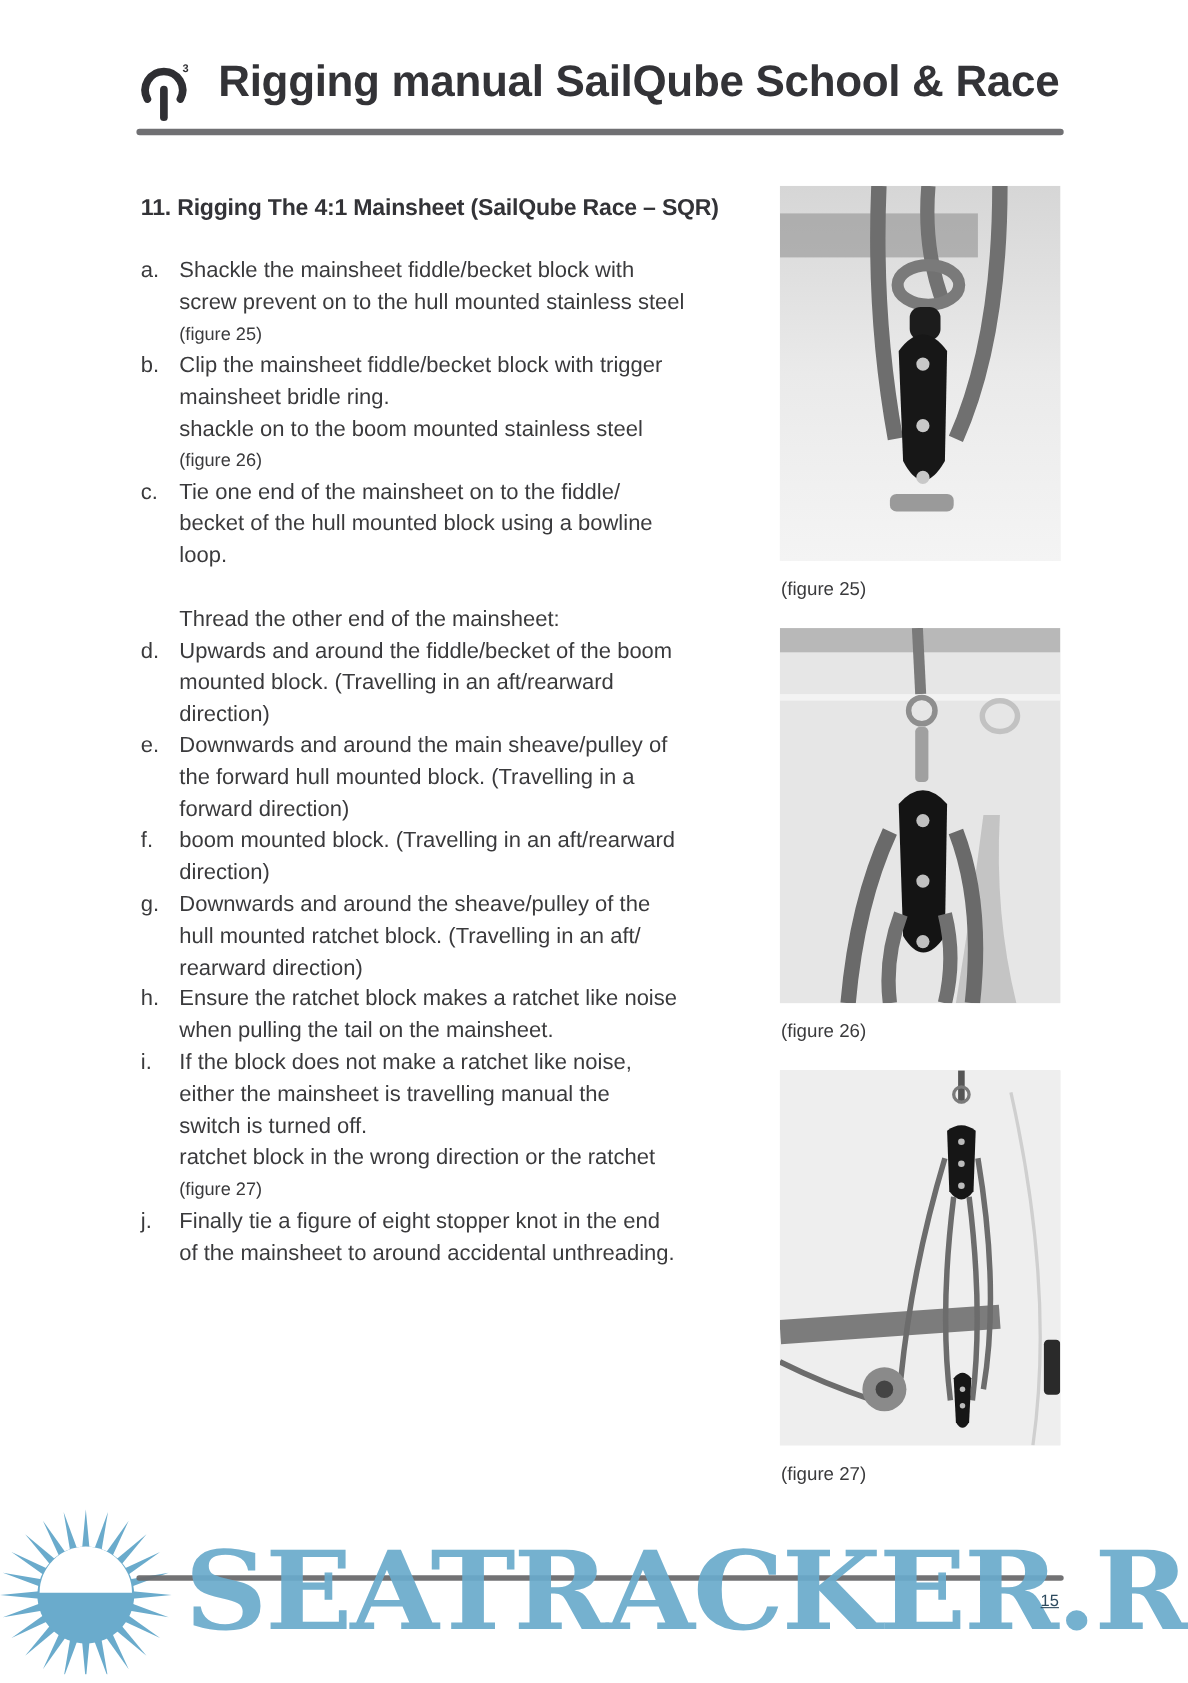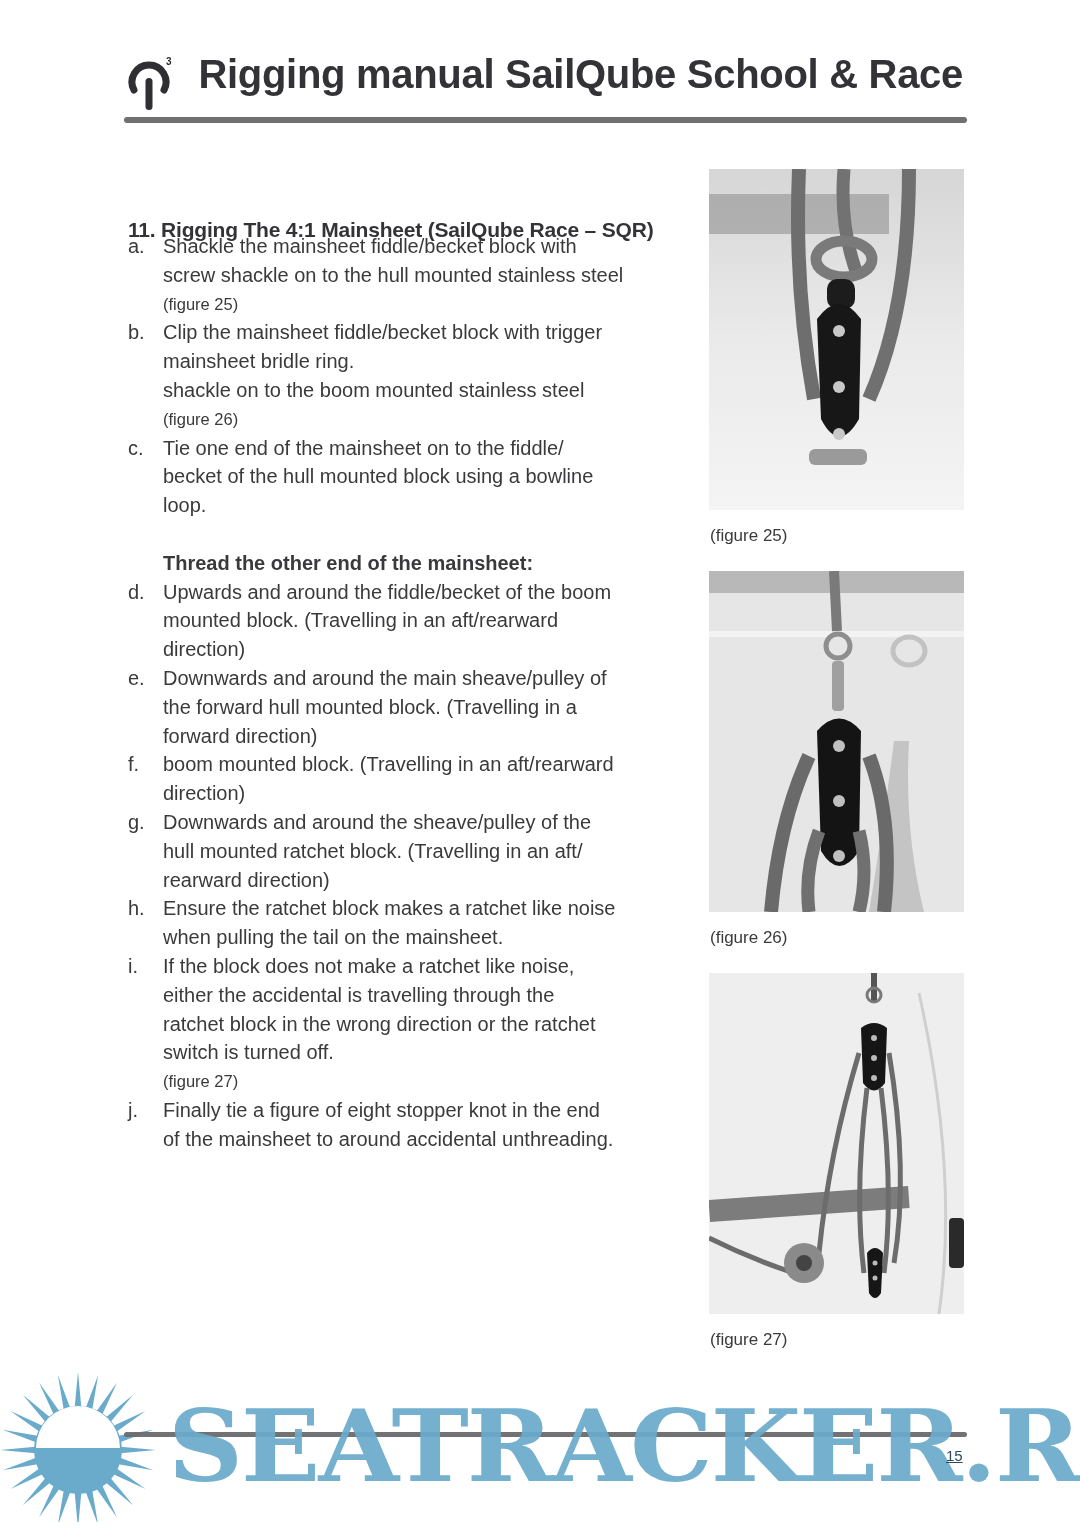--- a/index.html
+++ b/index.html
@@ -6,29 +6,29 @@
   body { width: 1080px; height: 1530px; position: relative; overflow: hidden;
          font-family: "Liberation Sans", "DejaVu Sans", sans-serif; color: #3a3a3c; }
 
   .logo { position: absolute; left: 126px; top: 56px; width: 50px; height: 56px; }
   .header-title { position: absolute; right: 117px; top: 52px; font-size: 40px; font-weight: bold;
                   color: #333337; letter-spacing: -0.3px; white-space: nowrap; }
   .header-rule { position: absolute; left: 124px; width: 843px; top: 117px; height: 6px;
                  background: #707073; border-radius: 3px; }
 
   .section-title { position: absolute; left: 128px; top: 177px; font-size: 21px; font-weight: bold;
-                   color: #333337; white-space: nowrap; letter-spacing: -0.2px; margin-top: 41px; }
+                   color: #333337; white-space: nowrap; letter-spacing: -0.2px; }
 
   .steps { position: absolute; left: 128px; top: 232px; width: 560px; }
   .step { position: relative; padding-left: 35px; font-size: 20px; line-height: 28.8px; color: #3a3a3c; }
   .step .marker { position: absolute; left: 0; top: 0; }
   .step .line { display: block; white-space: nowrap; }
   .fig-ref { display: block; font-size: 16.5px; line-height: 28.8px; color: #3a3a3c; }
   .spacer { height: 28.8px; }
-  .intro { padding-left: 35px; font-size: 20px; line-height: 28.8px; font-weight: bold; }
+  .intro { padding-left: 35px; font-size: 20px; line-height: 28.8px; }
 
   .photo { position: absolute; left: 709px; width: 255px; height: 341px; overflow: hidden; background: #e8e8e8; }
   .photo svg { width: 100%; height: 100%; display: block; }
   .caption { position: absolute; left: 710px; font-size: 17px; color: #3a3a3c; }
 
   .watermark { position: absolute; left: 0; top: 1372px; width: 1080px; height: 150px; }
   .footer-rule { position: absolute; left: 124px; width: 843px; top: 1432px; height: 5px;
                  background: #6a6a6d; border-radius: 3px; opacity: 0.95; }
   .page-number { position: absolute; left: 946px; top: 1447px; font-size: 15px; color: #2d4a5e; text-decoration: underline; }
   .wm-text { position: absolute; left: 168px; top: 1397px; font-family: "DejaVu Serif", serif;
@@ -47,21 +47,21 @@
 </div>
 <div class="header-title">Rigging manual SailQube School &amp; Race</div>
 <div class="header-rule"></div>
 
 <div class="section-title">11. Rigging The 4:1 Mainsheet (SailQube Race – SQR)</div>
 
 <div class="steps">
   <div class="step">
     <span class="marker">a.</span>
     <span class="line">Shackle the mainsheet fiddle/becket block with</span>
-    <span class="line">screw shackle on to the hull mounted stainless steel</span>
+    <span class="line">screw prevent on to the hull mounted stainless steel</span>
     <span class="fig-ref">(figure 25)</span>
   </div>
   <div class="step">
     <span class="marker">b.</span>
     <span class="line">Clip the mainsheet fiddle/becket block with trigger</span>
     <span class="line">mainsheet bridle ring.</span>
     <span class="line">shackle on to the boom mounted stainless steel</span>
     <span class="fig-ref">(figure 26)</span>
   </div>
   <div class="step">
@@ -96,23 +96,23 @@
     <span class="line">rearward direction)</span>
   </div>
   <div class="step">
     <span class="marker">h.</span>
     <span class="line">Ensure the ratchet block makes a ratchet like noise</span>
     <span class="line">when pulling the tail on the mainsheet.</span>
   </div>
   <div class="step">
     <span class="marker">i.</span>
     <span class="line">If the block does not make a ratchet like noise,</span>
-    <span class="line">either the accidental is travelling through the</span>
+    <span class="line">either the mainsheet is travelling manual the</span>
+    <span class="line">switch is turned off.</span>
     <span class="line">ratchet block in the wrong direction or the ratchet</span>
-    <span class="line">switch is turned off.</span>
     <span class="fig-ref">(figure 27)</span>
   </div>
   <div class="step">
     <span class="marker">j.</span>
     <span class="line">Finally tie a figure of eight stopper knot in the end</span>
     <span class="line">of the mainsheet to around accidental unthreading.</span>
   </div>
 </div>
 
 <div class="photo" style="top:169px;">

